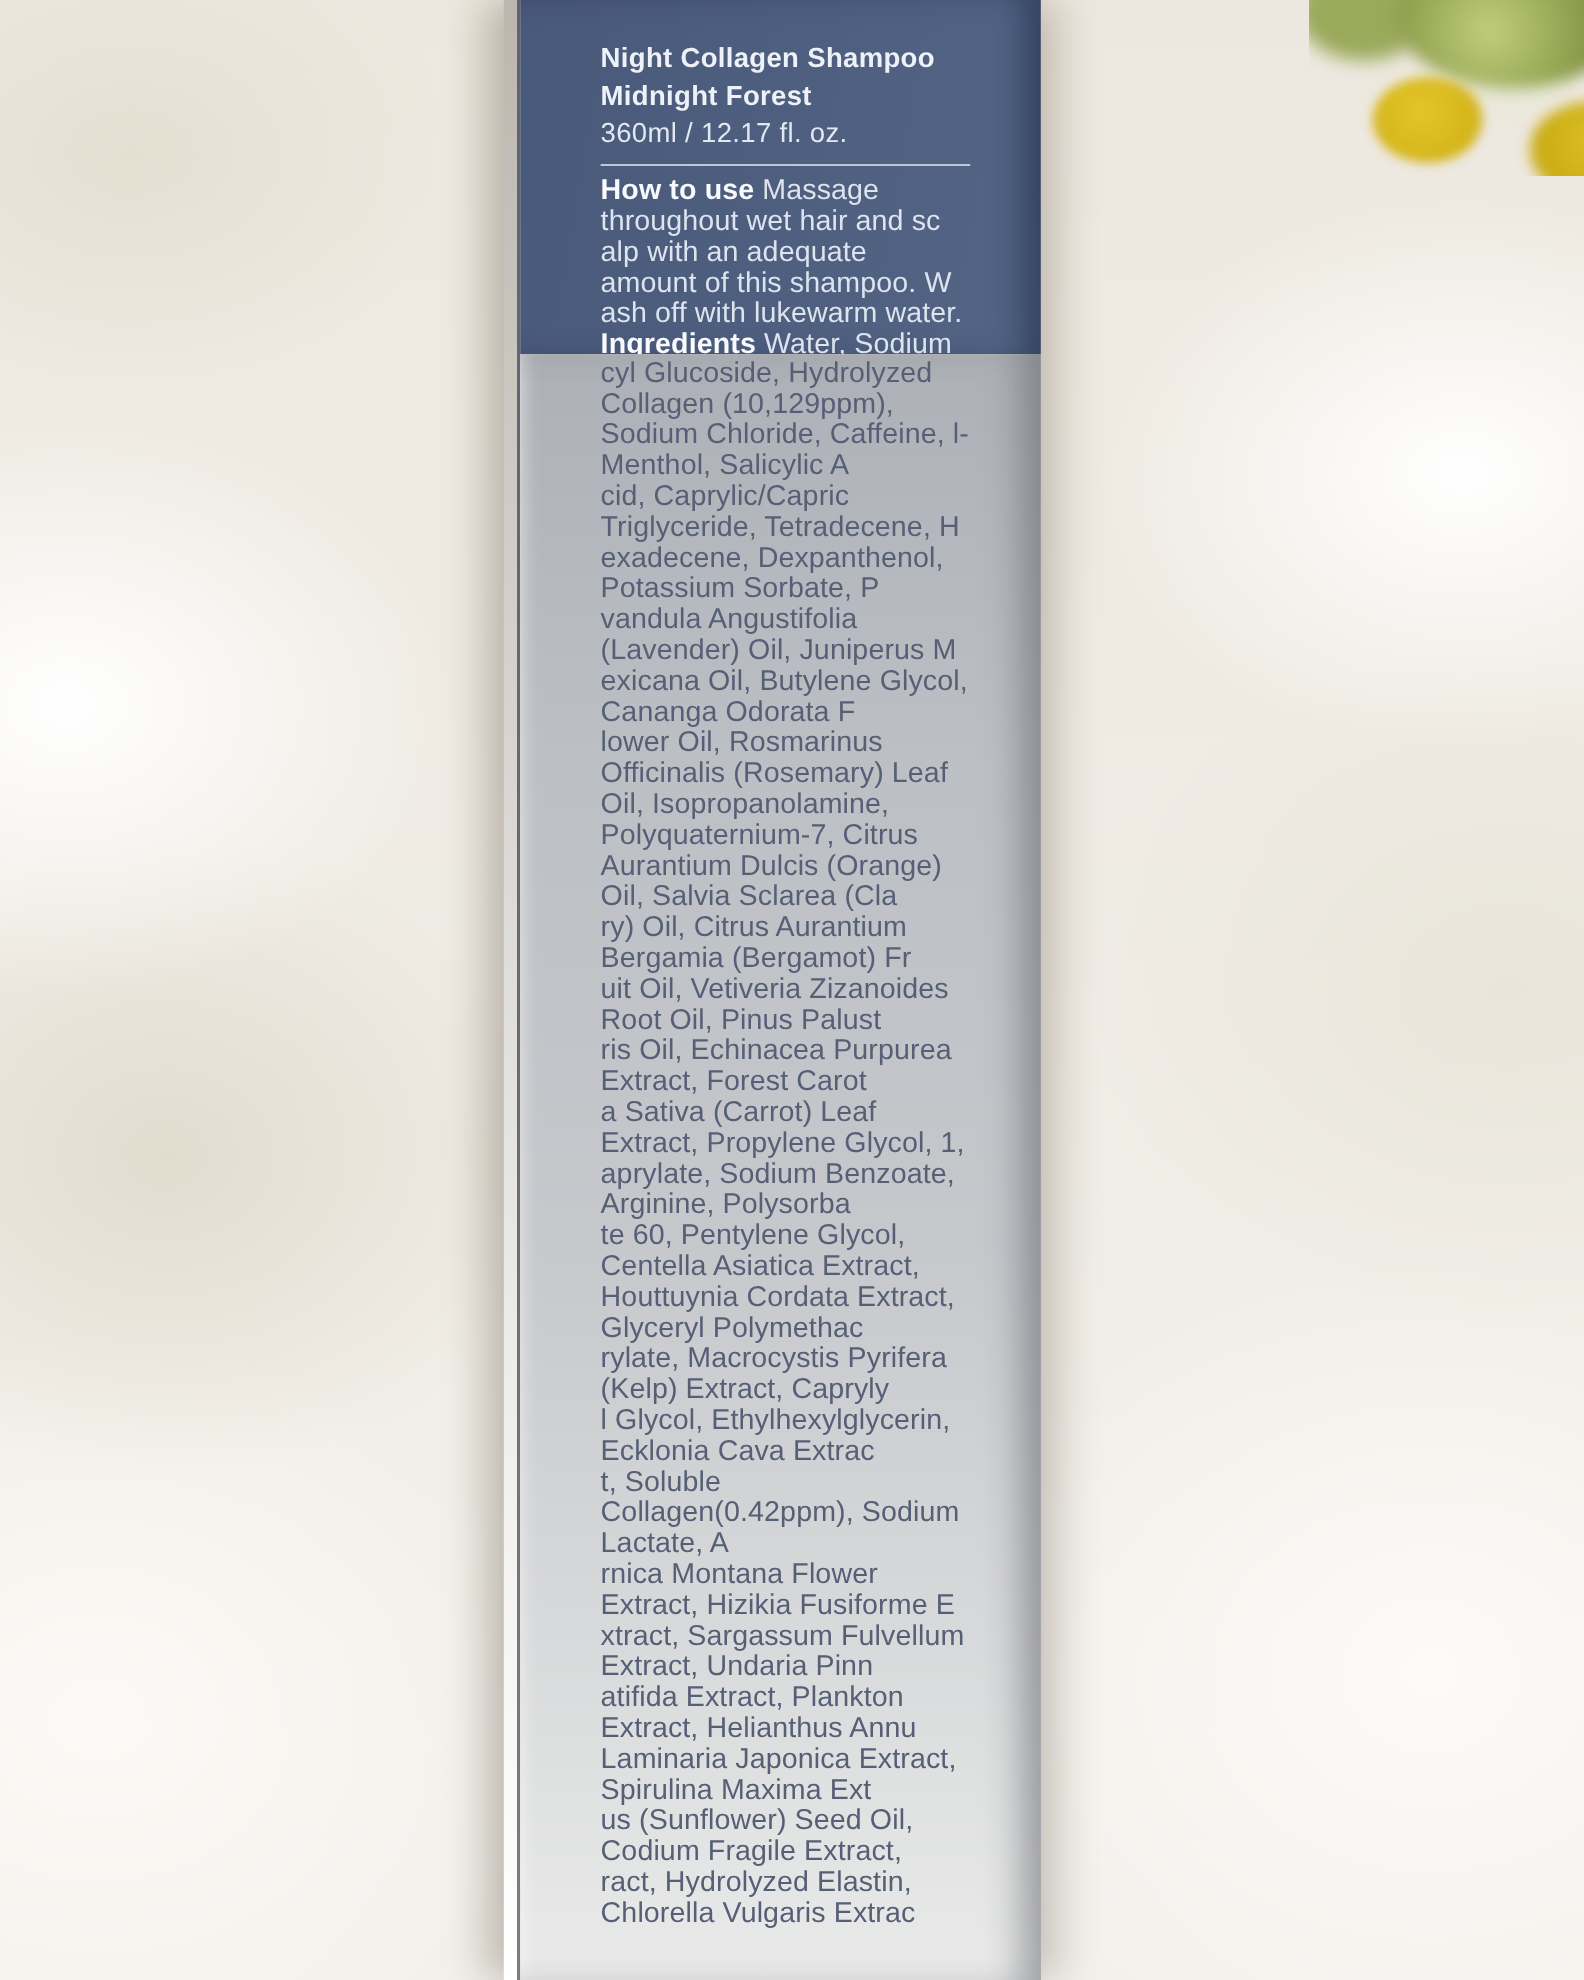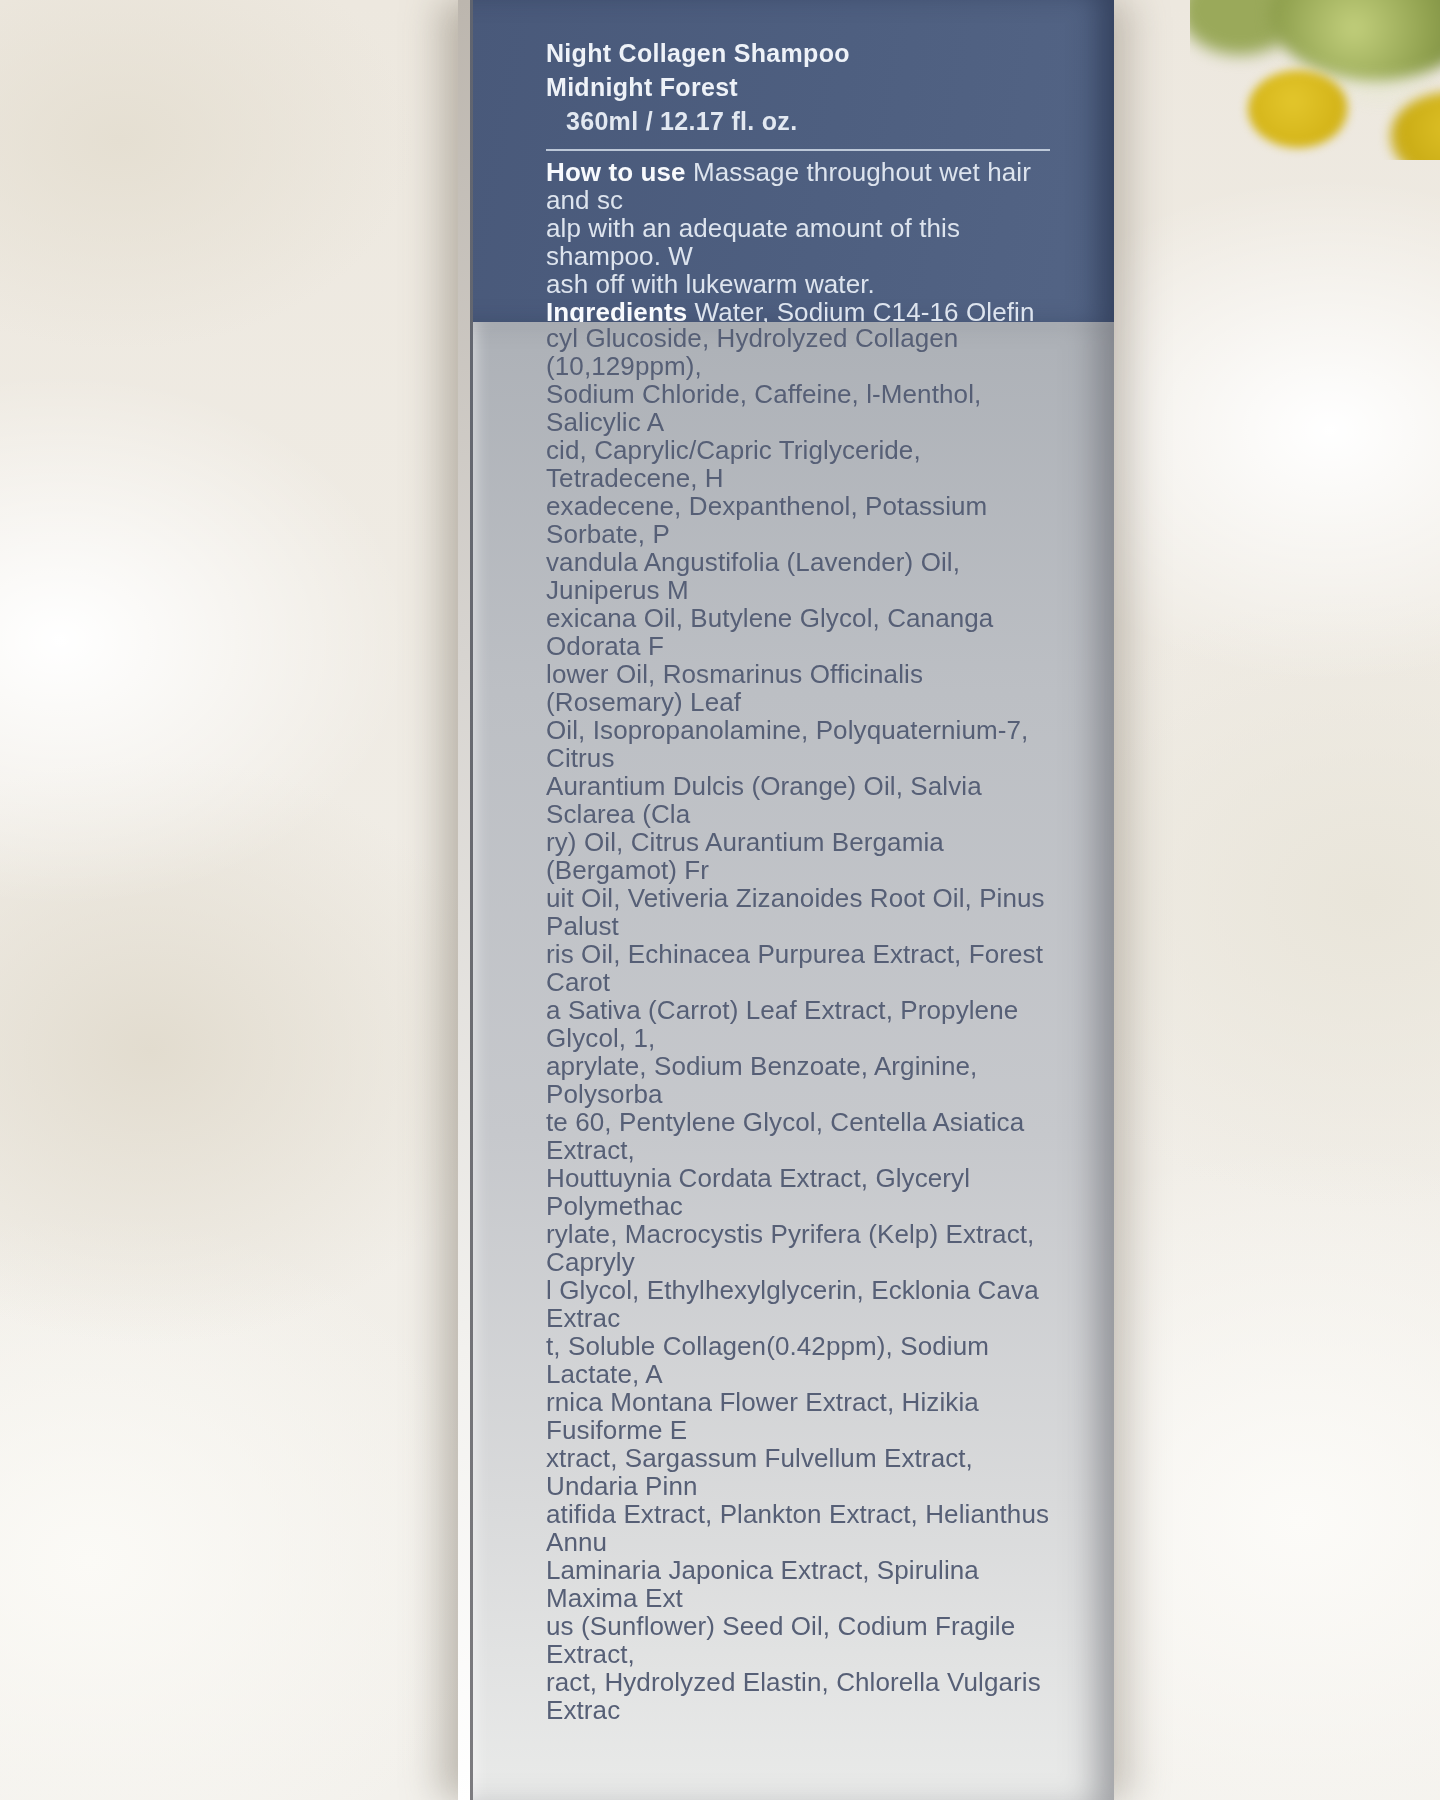--- a/index.html
+++ b/index.html
@@ -22,37 +22,37 @@
   .g1{width:210px;height:130px;right:-40px;top:-50px;filter:blur(7px);
       background:radial-gradient(circle at 40% 60%,#c2cf7c 0%,#8d9e4c 55%,#64773a 100%);}
   .g2{width:120px;height:90px;right:140px;top:-35px;filter:blur(8px);background:#9aa95a;}
   .y1{width:100px;height:78px;left:58px;top:70px;filter:blur(5px);
       background:radial-gradient(circle at 45% 40%,#e3c62c 0%,#d3b317 70%,rgba(211,179,23,0) 100%);}
   .y2{width:120px;height:90px;left:200px;top:92px;filter:blur(6px);
       background:radial-gradient(circle at 50% 40%,#ddc026 0%,#c9ab14 65%,rgba(201,171,20,0) 100%);}
   .stem{width:150px;height:110px;right:0px;top:10px;filter:blur(3px);opacity:.8;
       background:radial-gradient(circle at 60% 30%,#dfe6c2 0%,rgba(223,230,194,0) 60%);}
 
-  .box{position:absolute;left:458px;top:0;width:656px;height:1800px;
+  .box{position:absolute;left:458px;top:0;width:488px;height:1800px;
        box-shadow:-20px 0 34px rgba(110,100,85,.35),20px 0 34px rgba(110,100,85,.28);}
   .edge-left{position:absolute;left:0;top:0;bottom:0;width:12px;
        background:linear-gradient(180deg,#bcb6ae 0%,#d6d3cf 35%,#f2f1ee 75%,#ffffff 100%);}
   .seam{position:absolute;left:12px;top:0;bottom:0;width:3px;
        background:linear-gradient(180deg,#30384a 0%,#3c3f49 50%,#55555b 100%);opacity:.75;}
   .panel-blue{position:absolute;left:15px;right:0;top:0;height:322px;overflow:hidden;
        background:linear-gradient(100deg,#49597a 0%,#4e5f80 55%,#536485 100%);
        box-shadow:inset -26px 0 28px -10px rgba(30,40,65,.55);}
   .panel-silver{position:absolute;left:15px;right:0;top:322px;bottom:0;overflow:hidden;
        background:linear-gradient(180deg,#adb1b7 0%,#bcbfc4 25%,#c6c8cc 55%,#d9dadb 80%,#e9eae9 100%);
        box-shadow:inset -30px 0 32px -12px rgba(88,90,98,.5),inset 10px 0 16px -8px rgba(255,255,255,.55);}
   .col{padding-left:73px;padding-right:64px;}
 
   .title{margin-top:36px;font-size:25px;line-height:34px;font-weight:700;
          color:#eef2f8;letter-spacing:.3px;}
-  .title .t3{font-weight:700;color:#e2e8f1;margin-left:20px;}
+  .title .t3{font-weight:400;color:#e2e8f1;}
   .divider{border:0;border-top:2px solid rgba(226,235,246,.75);margin:11px 0 7px 0;}
 
   .lines{font-size:26px;line-height:28px;letter-spacing:.1px;}
   .panel-blue .lines{color:#dde4ee;}
   .panel-blue .lines b{color:#f8fafd;font-weight:700;}
   .panel-silver .lines{color:#565f76;padding-top:2px;}
 </style>
 </head>
 <body>
 

